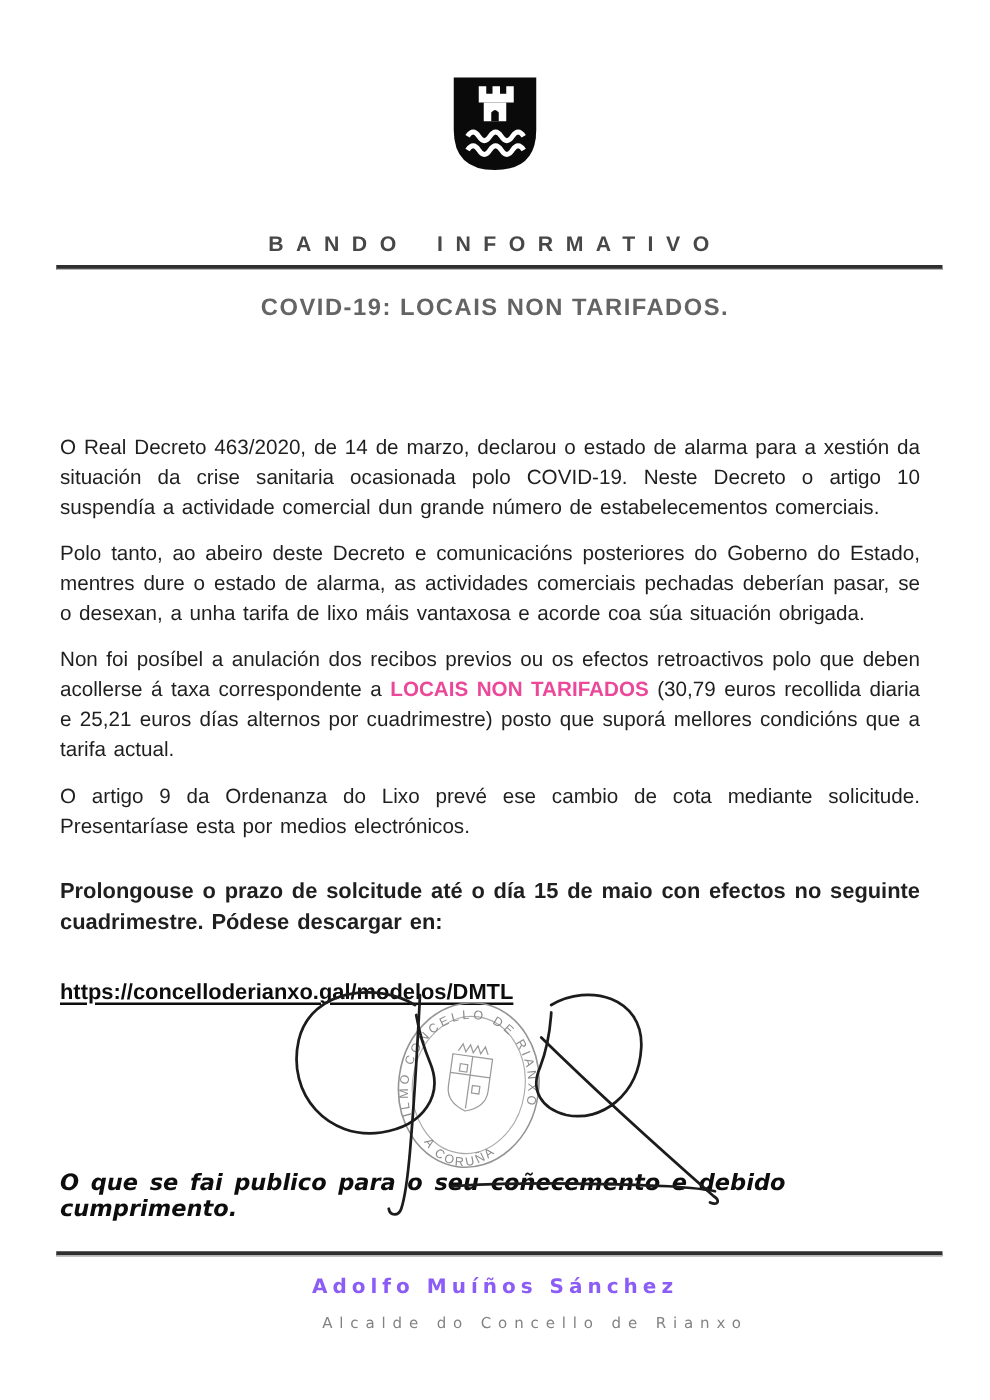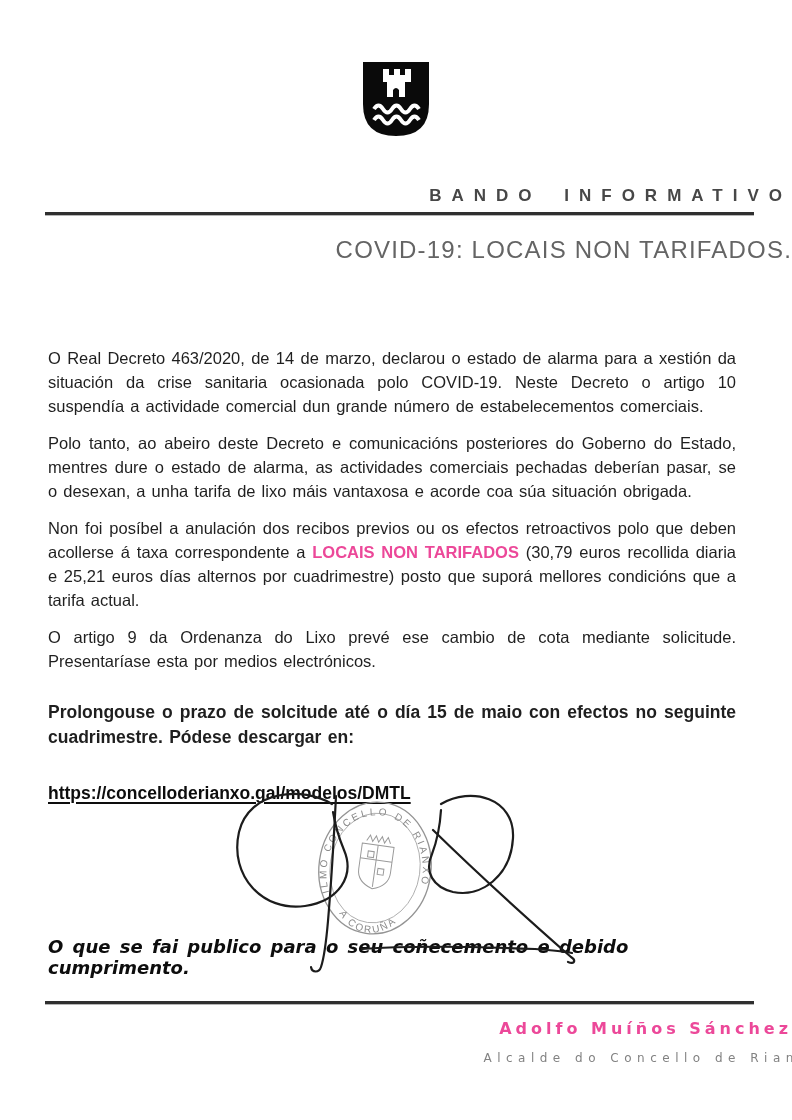--- a/index.html
+++ b/index.html
@@ -5,40 +5,40 @@
   html,body{margin:0;padding:0;background:#ffffff;}
   .page{
     position:relative;
     width:792px;height:1120px;
     background:#ffffff;
     overflow:hidden;
     font-family:"Liberation Sans", sans-serif;
     color:#212121;
   }
   .abs{position:absolute;}
-  .centered{left:0;width:792px;text-align:right;}
+  .centered{left:0;width:792px;text-align:center;}
 
   .logo-wrap{top:60px;left:0;width:792px;display:flex;justify-content:center;}
 
   .banner-title{
     top:186px;
     font-size:17px;font-weight:700;
     letter-spacing:10px;word-spacing:8px;
     color:#474747;
   }
   .rule{
     left:45px;width:709px;height:3px;
     background:#2f2f2f;border-bottom:1px solid #b5b5b5;
   }
   .rule-top{top:212px;}
   .rule-bottom{top:1001px;}
 
   .subtitle{
     top:236px;
-    font-size:24px;font-weight:400;
+    font-size:19px;font-weight:700;
     letter-spacing:1.2px;
     color:#646464;
   }
   .heading{
     top:272px;
     font-size:27px;font-weight:400;
     letter-spacing:1.5px;
     color:#6a6a6a;
   }
 
@@ -75,21 +75,21 @@
     color:#0d0d0d;
   }
 
   .sig-svg{top:786px;left:225px;pointer-events:none;}
 
   .signer-name{
     top:1019px;
     font-size:16px;font-weight:700;
     letter-spacing:4px;
     font-family:"DejaVu Sans", sans-serif;
-    color:#ec4899;
+    color:#8b5cf6;
   }
   .signer-title{
     top:1051px;
     font-size:12px;font-weight:400;
     letter-spacing:5.5px;
     font-family:"DejaVu Sans", sans-serif;
     color:#828282;
     padding-left:32px;
   }
 </style>

